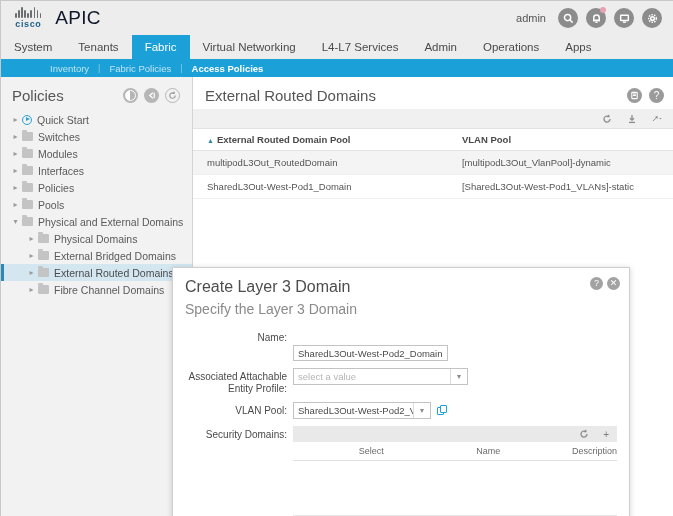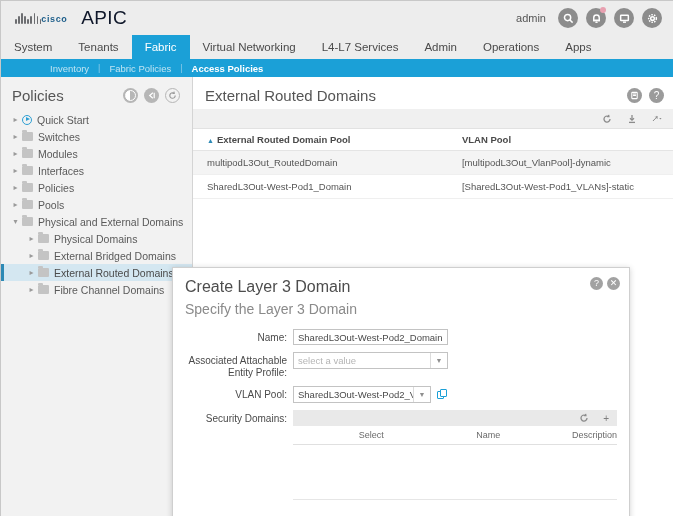--- a/index.html
+++ b/index.html
@@ -18,21 +18,21 @@
 
   
   .topbar {
     position: absolute; left: 0; top: 0; width: 673px; height: 34px;
     background: #ededed;
     display: flex; align-items: center;
   }
   .logo-wrap {
     display: flex; align-items: center; padding-left: 14px; gap: 14px;
   }
-  .cisco-logo { display: flex; align-items: flex-end; }
+  .cisco-logo { display: flex; flex-direction: column; align-items: flex-end; }
   .cisco-bars { display: flex; align-items: flex-end; gap: 1.5px; height: 11px; }
   .cisco-bars i { display: block; width: 1.6px; background: #6d6e71; border-radius: 1px; }
   .cisco-bars i:nth-child(1) { height: 5px; }
   .cisco-bars i:nth-child(2) { height: 8px; }
   .cisco-bars i:nth-child(3) { height: 11px; }
   .cisco-bars i:nth-child(4) { height: 8px; }
   .cisco-bars i:nth-child(5) { height: 5px; }
   .cisco-bars i:nth-child(6) { height: 8px; }
   .cisco-bars i:nth-child(7) { height: 11px; }
   .cisco-bars i:nth-child(8) { height: 8px; }
@@ -213,28 +213,29 @@
   .frow { display: flex; align-items: flex-start; margin-bottom: 7px; }
   .flabel {
     width: 108px; text-align: right; font-size: 10px; color: #4a4a4a;
     padding-top: 3px; padding-right: 6px; line-height: 12px;
   }
   .fcontrol { flex: 1; display: flex; align-items: center; gap: 6px; }
   .inp {
     height: 16px; border: 1px solid #c3c3c3; background: #fff;
     font-size: 9.5px; color: #4a4a4a; padding: 0 4px; line-height: 14px;
     font-family: "Liberation Sans", sans-serif;
+    margin-top: 16px;
   }
   .inp.name { width: 155px; }
   .sel {
     height: 17px; border: 1px solid #c3c3c3; background: #fff;
     font-size: 9.5px; color: #4a4a4a; display: flex; align-items: center;
     padding: 0 0 0 4px;
   }
-  .sel.aep { width: 155px; }
+  .sel.aep { width: 175px; }
   .sel.vlan { width: 138px; }
   .sel .val { flex: 1; overflow: hidden; white-space: nowrap; }
   .sel .ph { color: #b5b5b5; }
   .caret {
     width: 17px; border-left: 1px solid #dcdcdc; height: 100%;
     display: flex; align-items: center; justify-content: center;
     color: #8f8f8f; font-size: 7px;
   }
   .copy-ic { width: 12px; height: 12px; position: relative; flex: none; }
   .copy-ic span {

